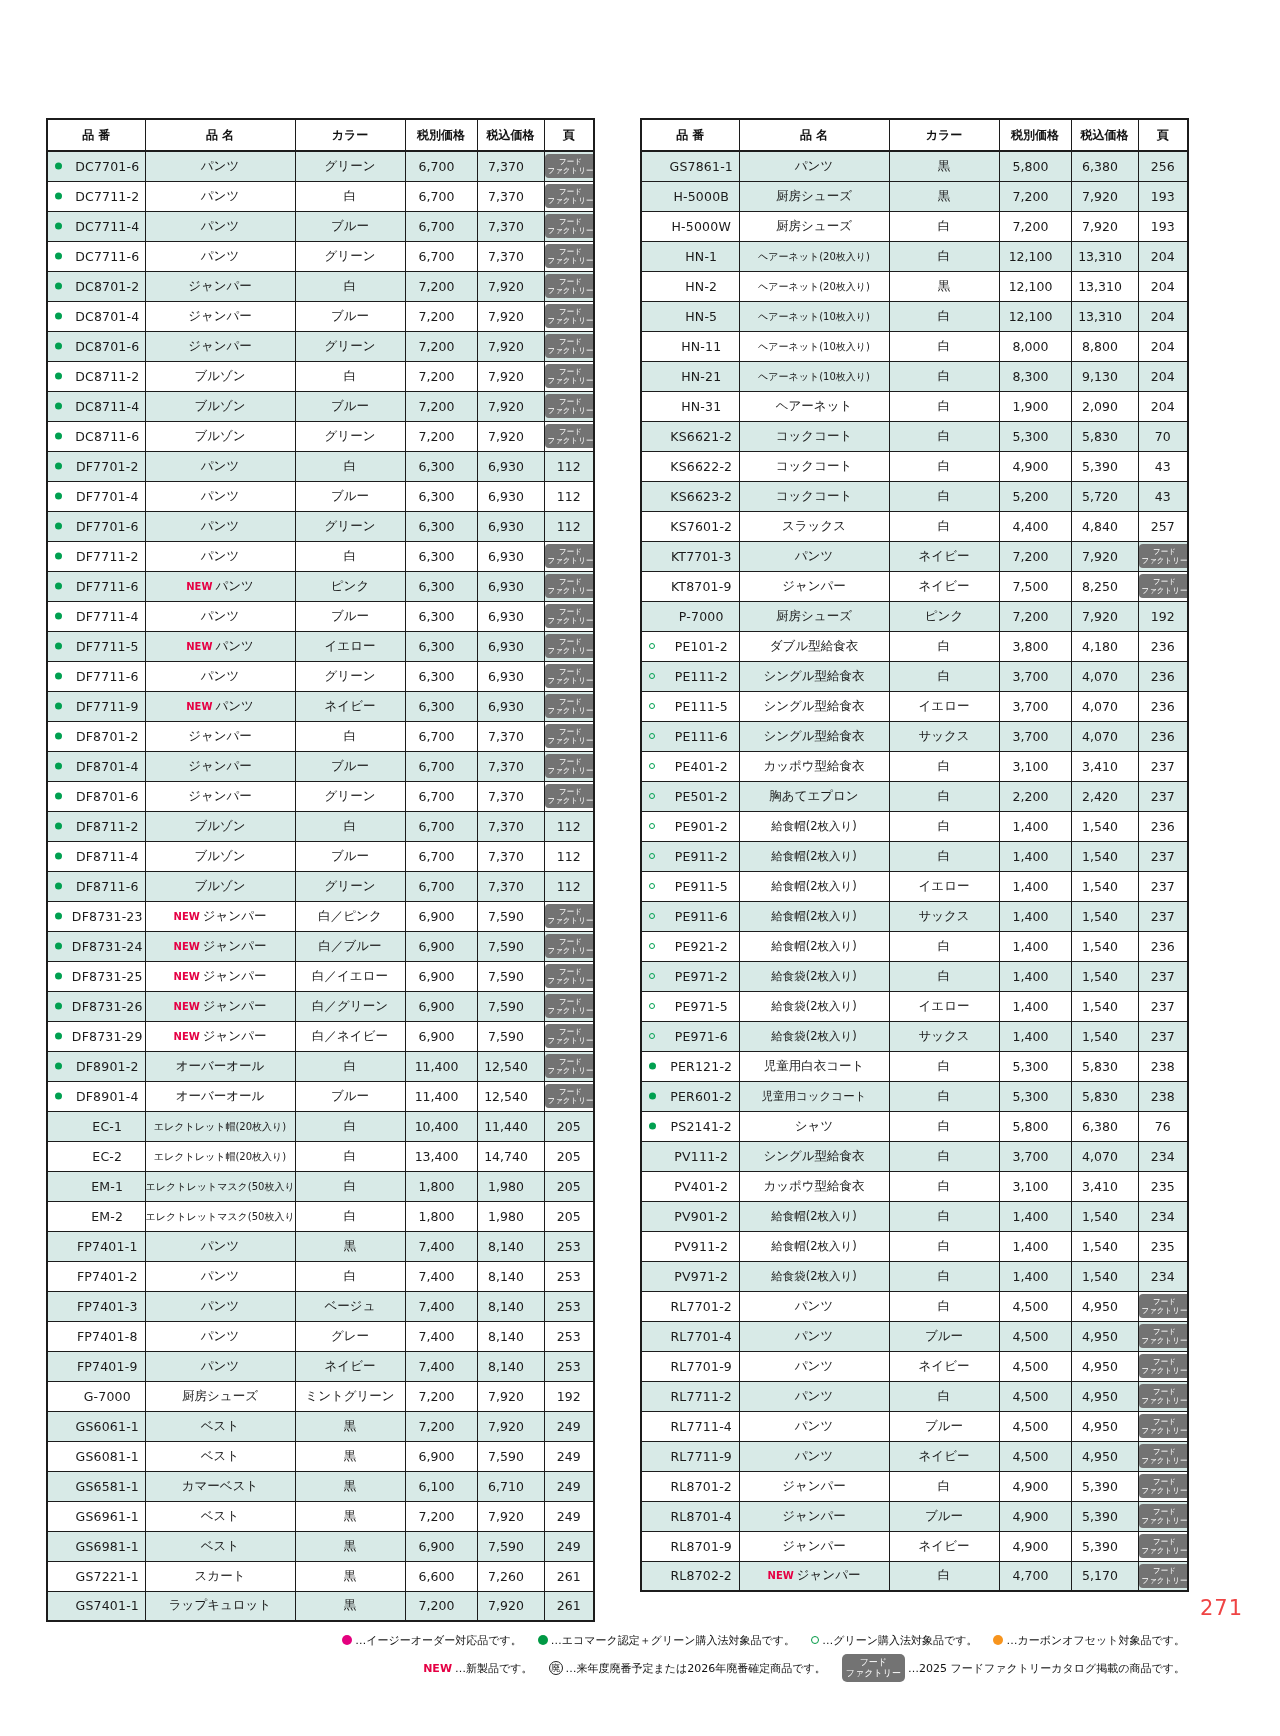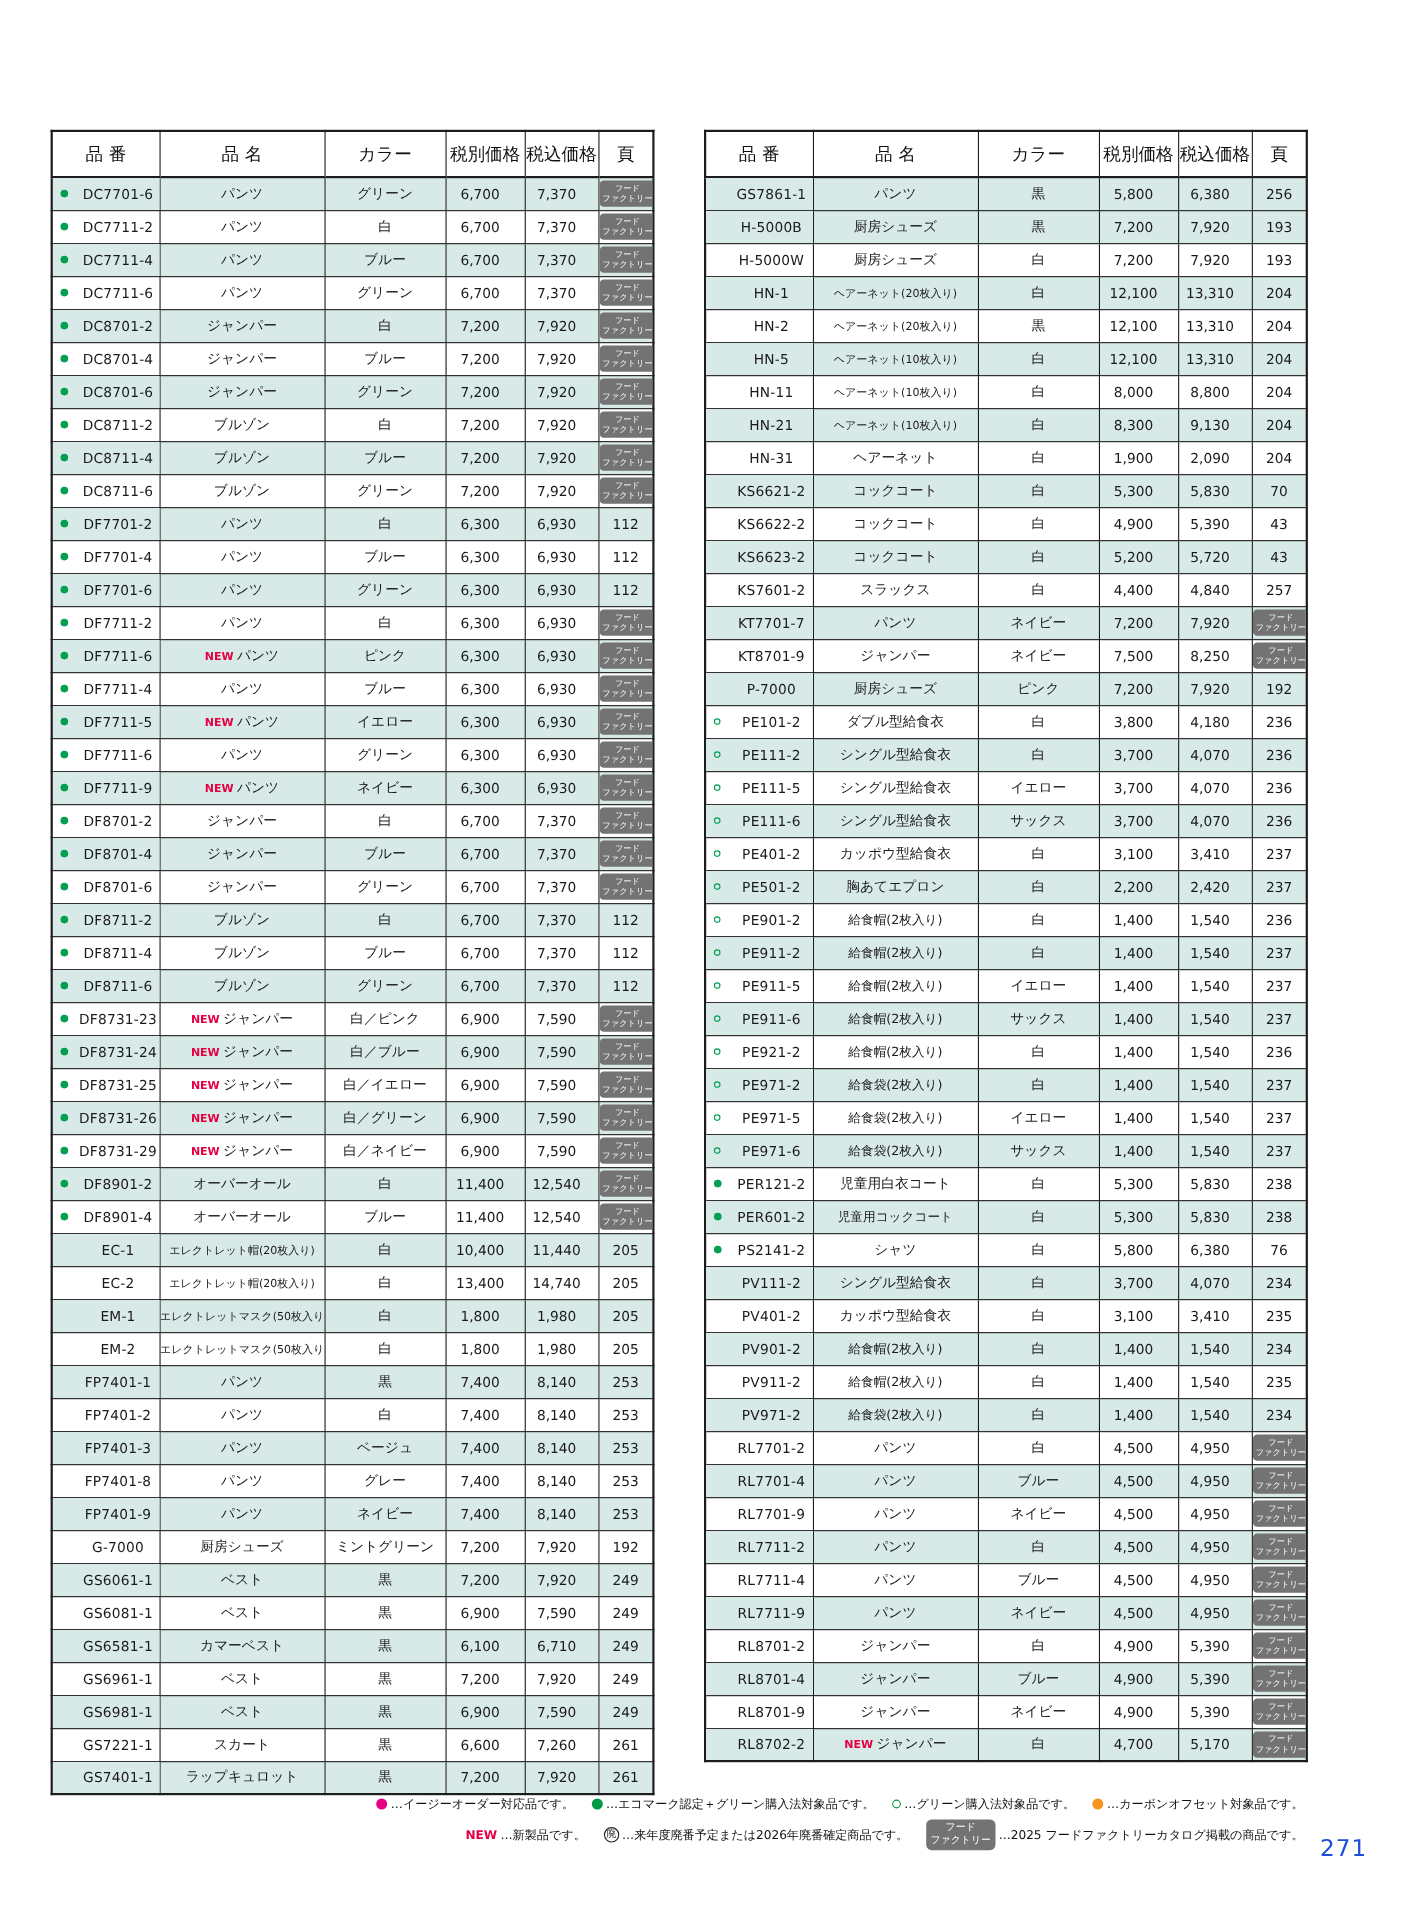--- a/index.html
+++ b/index.html
@@ -4,21 +4,21 @@
 <style>
   * { margin:0; padding:0; box-sizing:border-box; }
   body { background:#ffffff; font-family:"DejaVu Sans","Liberation Sans",sans-serif; }
   .page { position:relative; width:1280px; height:1736px; background:#fff; overflow:hidden; }
 
   table.price-table { position:absolute; top:118px; border-collapse:collapse; table-layout:fixed; width:547px; background:#fff; }
   table.price-table.left  { left:46px; }
   table.price-table.right { left:640px; }
   table.price-table, table.price-table th, table.price-table td { border:1px solid #1c1c1c; }
   table.price-table { border:2px solid #1c1c1c; }
-  table.price-table th { height:42px; font-size:16px; font-weight:normal; color:#111; text-align:center; border-bottom:2px solid #1c1c1c; background:#fff; }
+  table.price-table th { height:32px; font-size:12px; font-weight:bold; color:#111; text-align:center; border-bottom:2px solid #1c1c1c; background:#fff; }
   table.price-table td { height:30px; font-size:12.5px; color:#1a1a1a; text-align:center; vertical-align:middle; overflow:hidden; white-space:nowrap; }
   tr.alt td { background:#d8eae7; }
   td.c0, th.c0 { width:98px; }
   td.c1, th.c1 { width:150px; }
   td.c2, th.c2 { width:110px; }
   td.c3, th.c3 { width:72px; }
   td.c4, th.c4 { width:67px; }
   td.c5, th.c5 { width:50px; border-left:2.5px solid #1c1c1c; }
   td.c0 { position:relative; text-align:left; padding-left:22px; font-size:12.5px; letter-spacing:0.2px; }
   td.c3, td.c4 { text-align:right; padding-right:9px; font-size:13px; }
@@ -38,21 +38,21 @@
   .legend .item { display:flex; align-items:center; gap:3px; }
   .dot { display:inline-block; width:10px; height:10px; border-radius:50%; }
   .dot.magenta { background:#e4007f; }
   .dot.green   { background:#009944; }
   .dot.orange  { background:#f7941d; }
   .ring.green  { display:inline-block; width:8px; height:8px; border-radius:50%; border:1.5px solid #009944; background:#fff; }
   .legend .new-label { font-size:11px; margin-right:0; }
   .hai-circle { display:inline-block; width:14px; height:14px; border:1px solid #222; border-radius:50%; font-size:9px; line-height:13px; text-align:center; color:#222; }
   .legend .ff-badge { min-width:50px; font-size:9px; padding:3px 4px; border-radius:5px; }
 
-  .page-number { position:absolute; top:1668px; right:37px; font-size:21px; color:#1d4ed8; letter-spacing:1px; }
+  .page-number { position:absolute; top:1596px; right:37px; font-size:21px; color:#ef4444; letter-spacing:1px; }
 </style>
 </head>
 <body>
 
 <div class="page">
   <table class="price-table left">
       <thead>
         <tr>
           <th class="c0">品 番</th>
           <th class="c1">品 名</th>
@@ -567,21 +567,21 @@
         </tr>
         <tr>
           <td class="c0"><span>KS7601-2</span></td>
           <td class="c1"><span class="nm">スラックス</span></td>
           <td class="c2">白</td>
           <td class="c3">4,400</td>
           <td class="c4">4,840</td>
           <td class="c5">257</td>
         </tr>
         <tr class="alt">
-          <td class="c0"><span>KT7701-7</span></td>
+          <td class="c0"><span>KT7701-3</span></td>
           <td class="c1"><span class="nm">パンツ</span></td>
           <td class="c2">ネイビー</td>
           <td class="c3">7,200</td>
           <td class="c4">7,920</td>
           <td class="c5"><span class="ff-badge"><span class="l1">フード</span><span class="l2">ファクトリー</span></span></td>
         </tr>
         <tr>
           <td class="c0"><span>KT8701-9</span></td>
           <td class="c1"><span class="nm">ジャンパー</span></td>
           <td class="c2">ネイビー</td>

